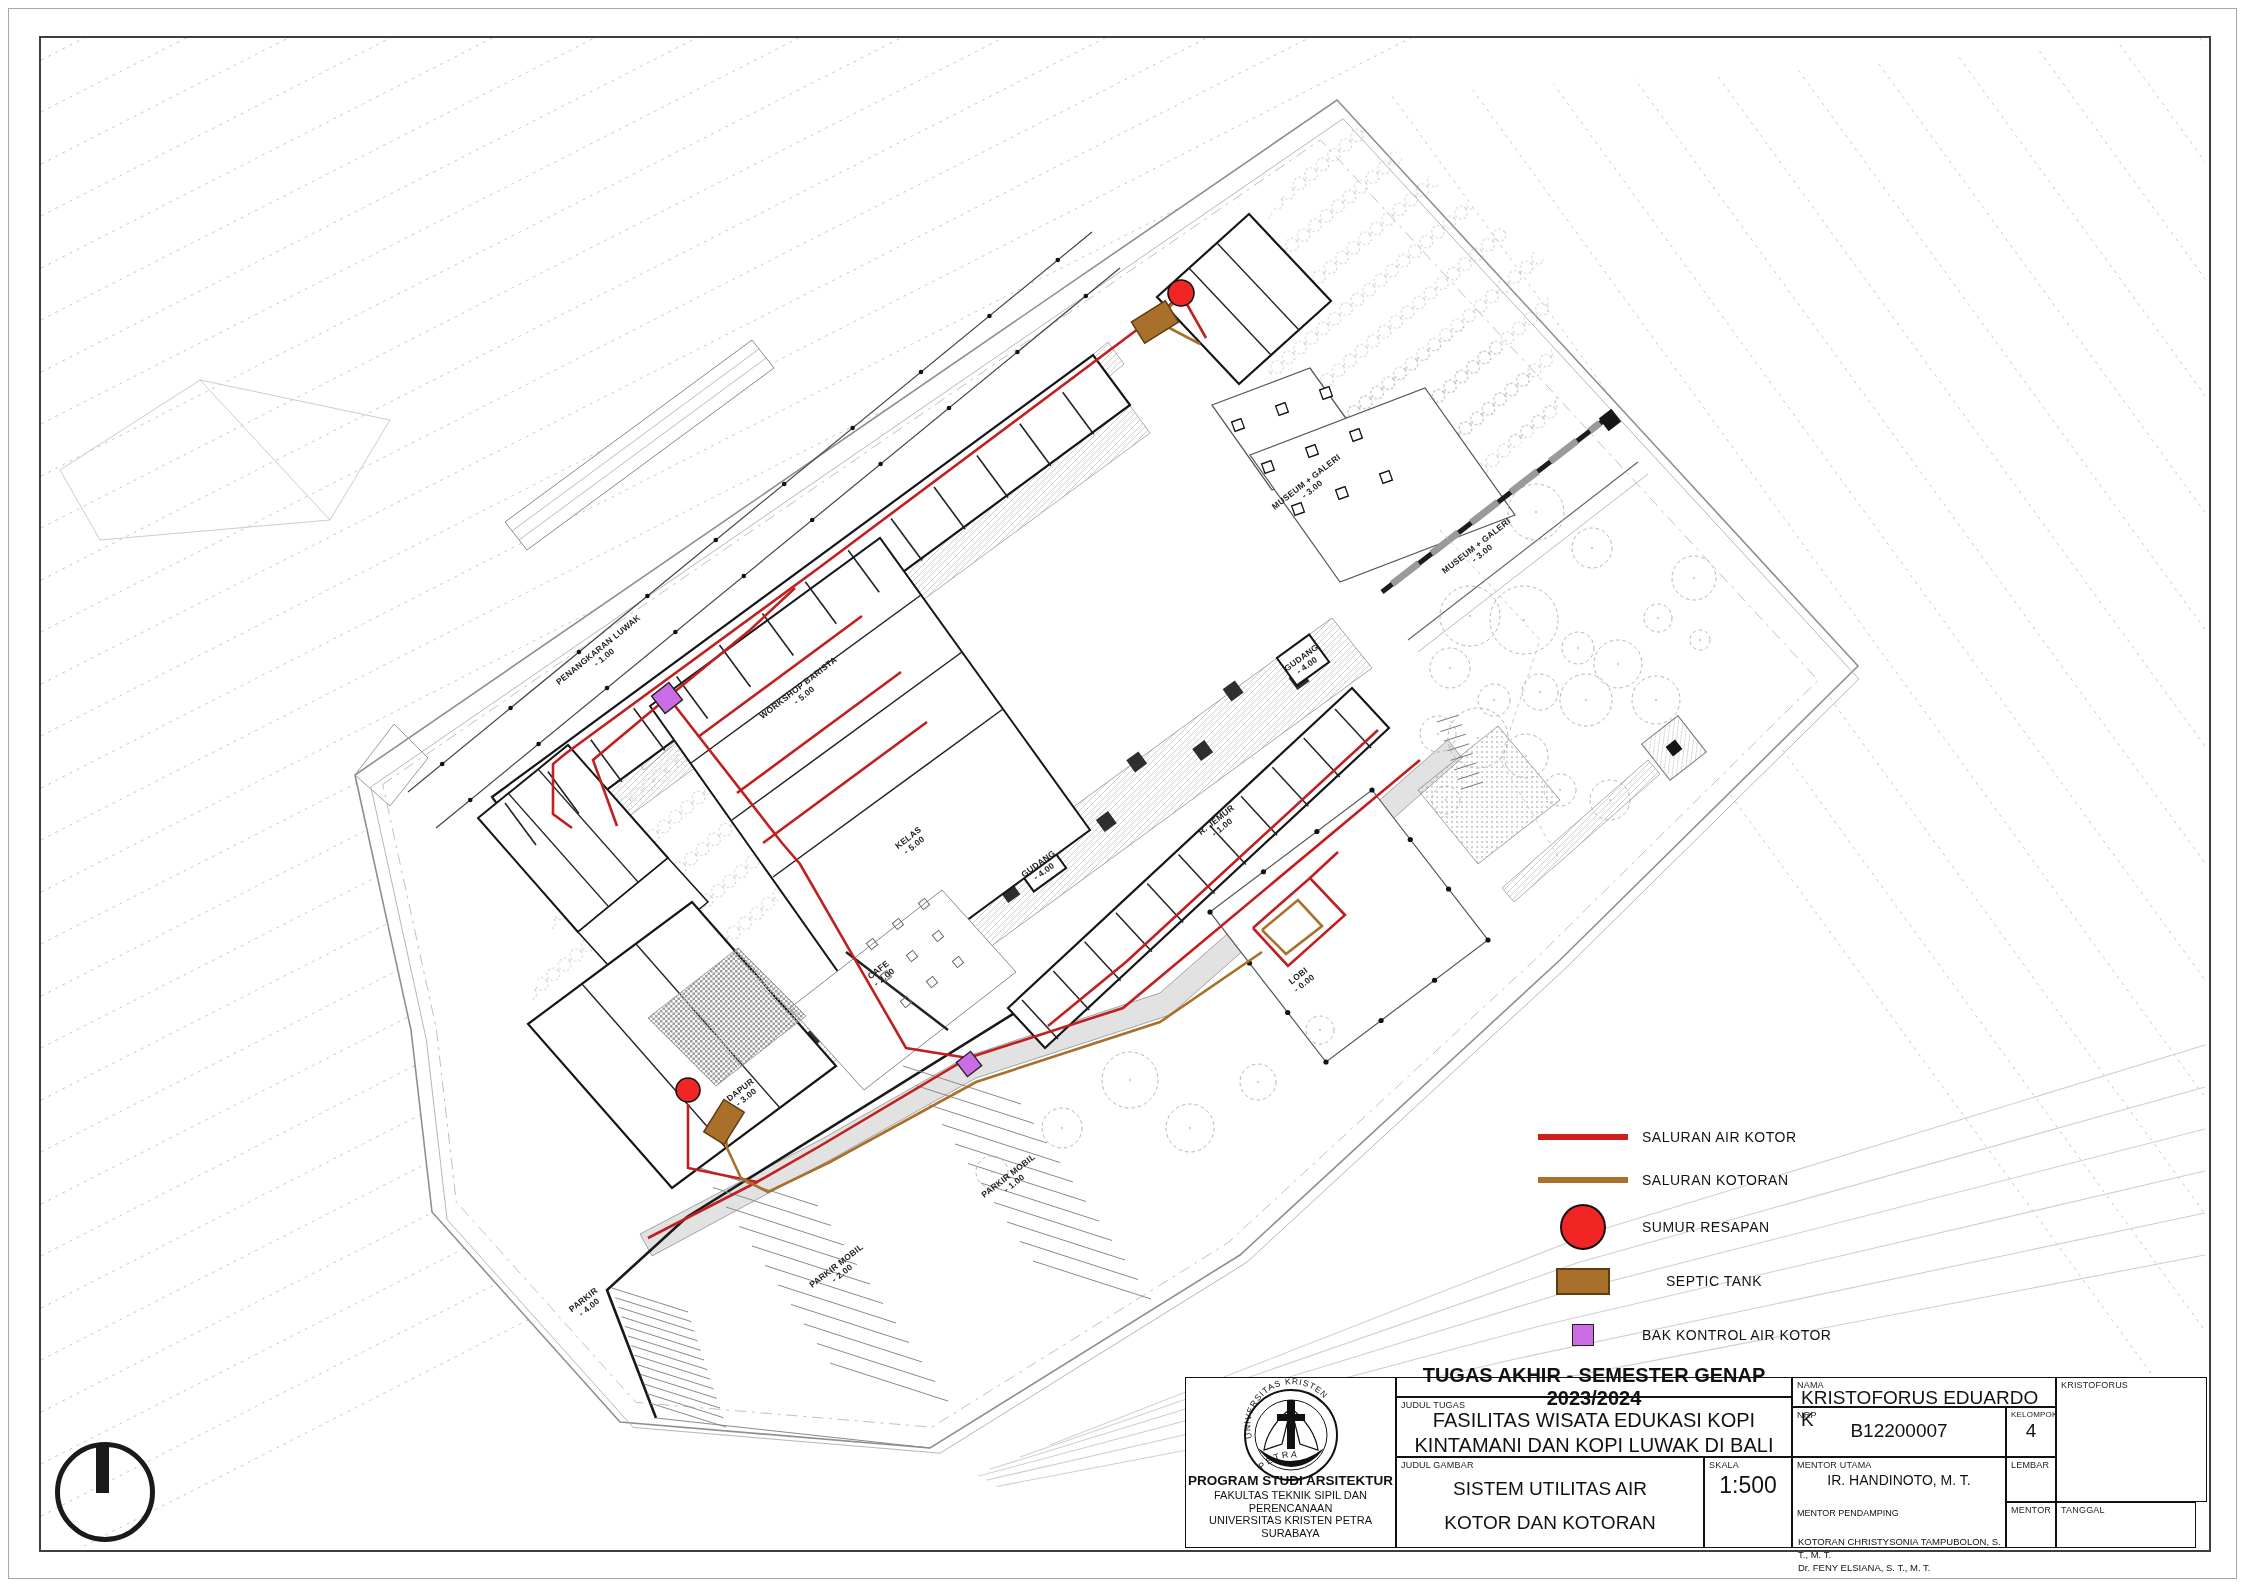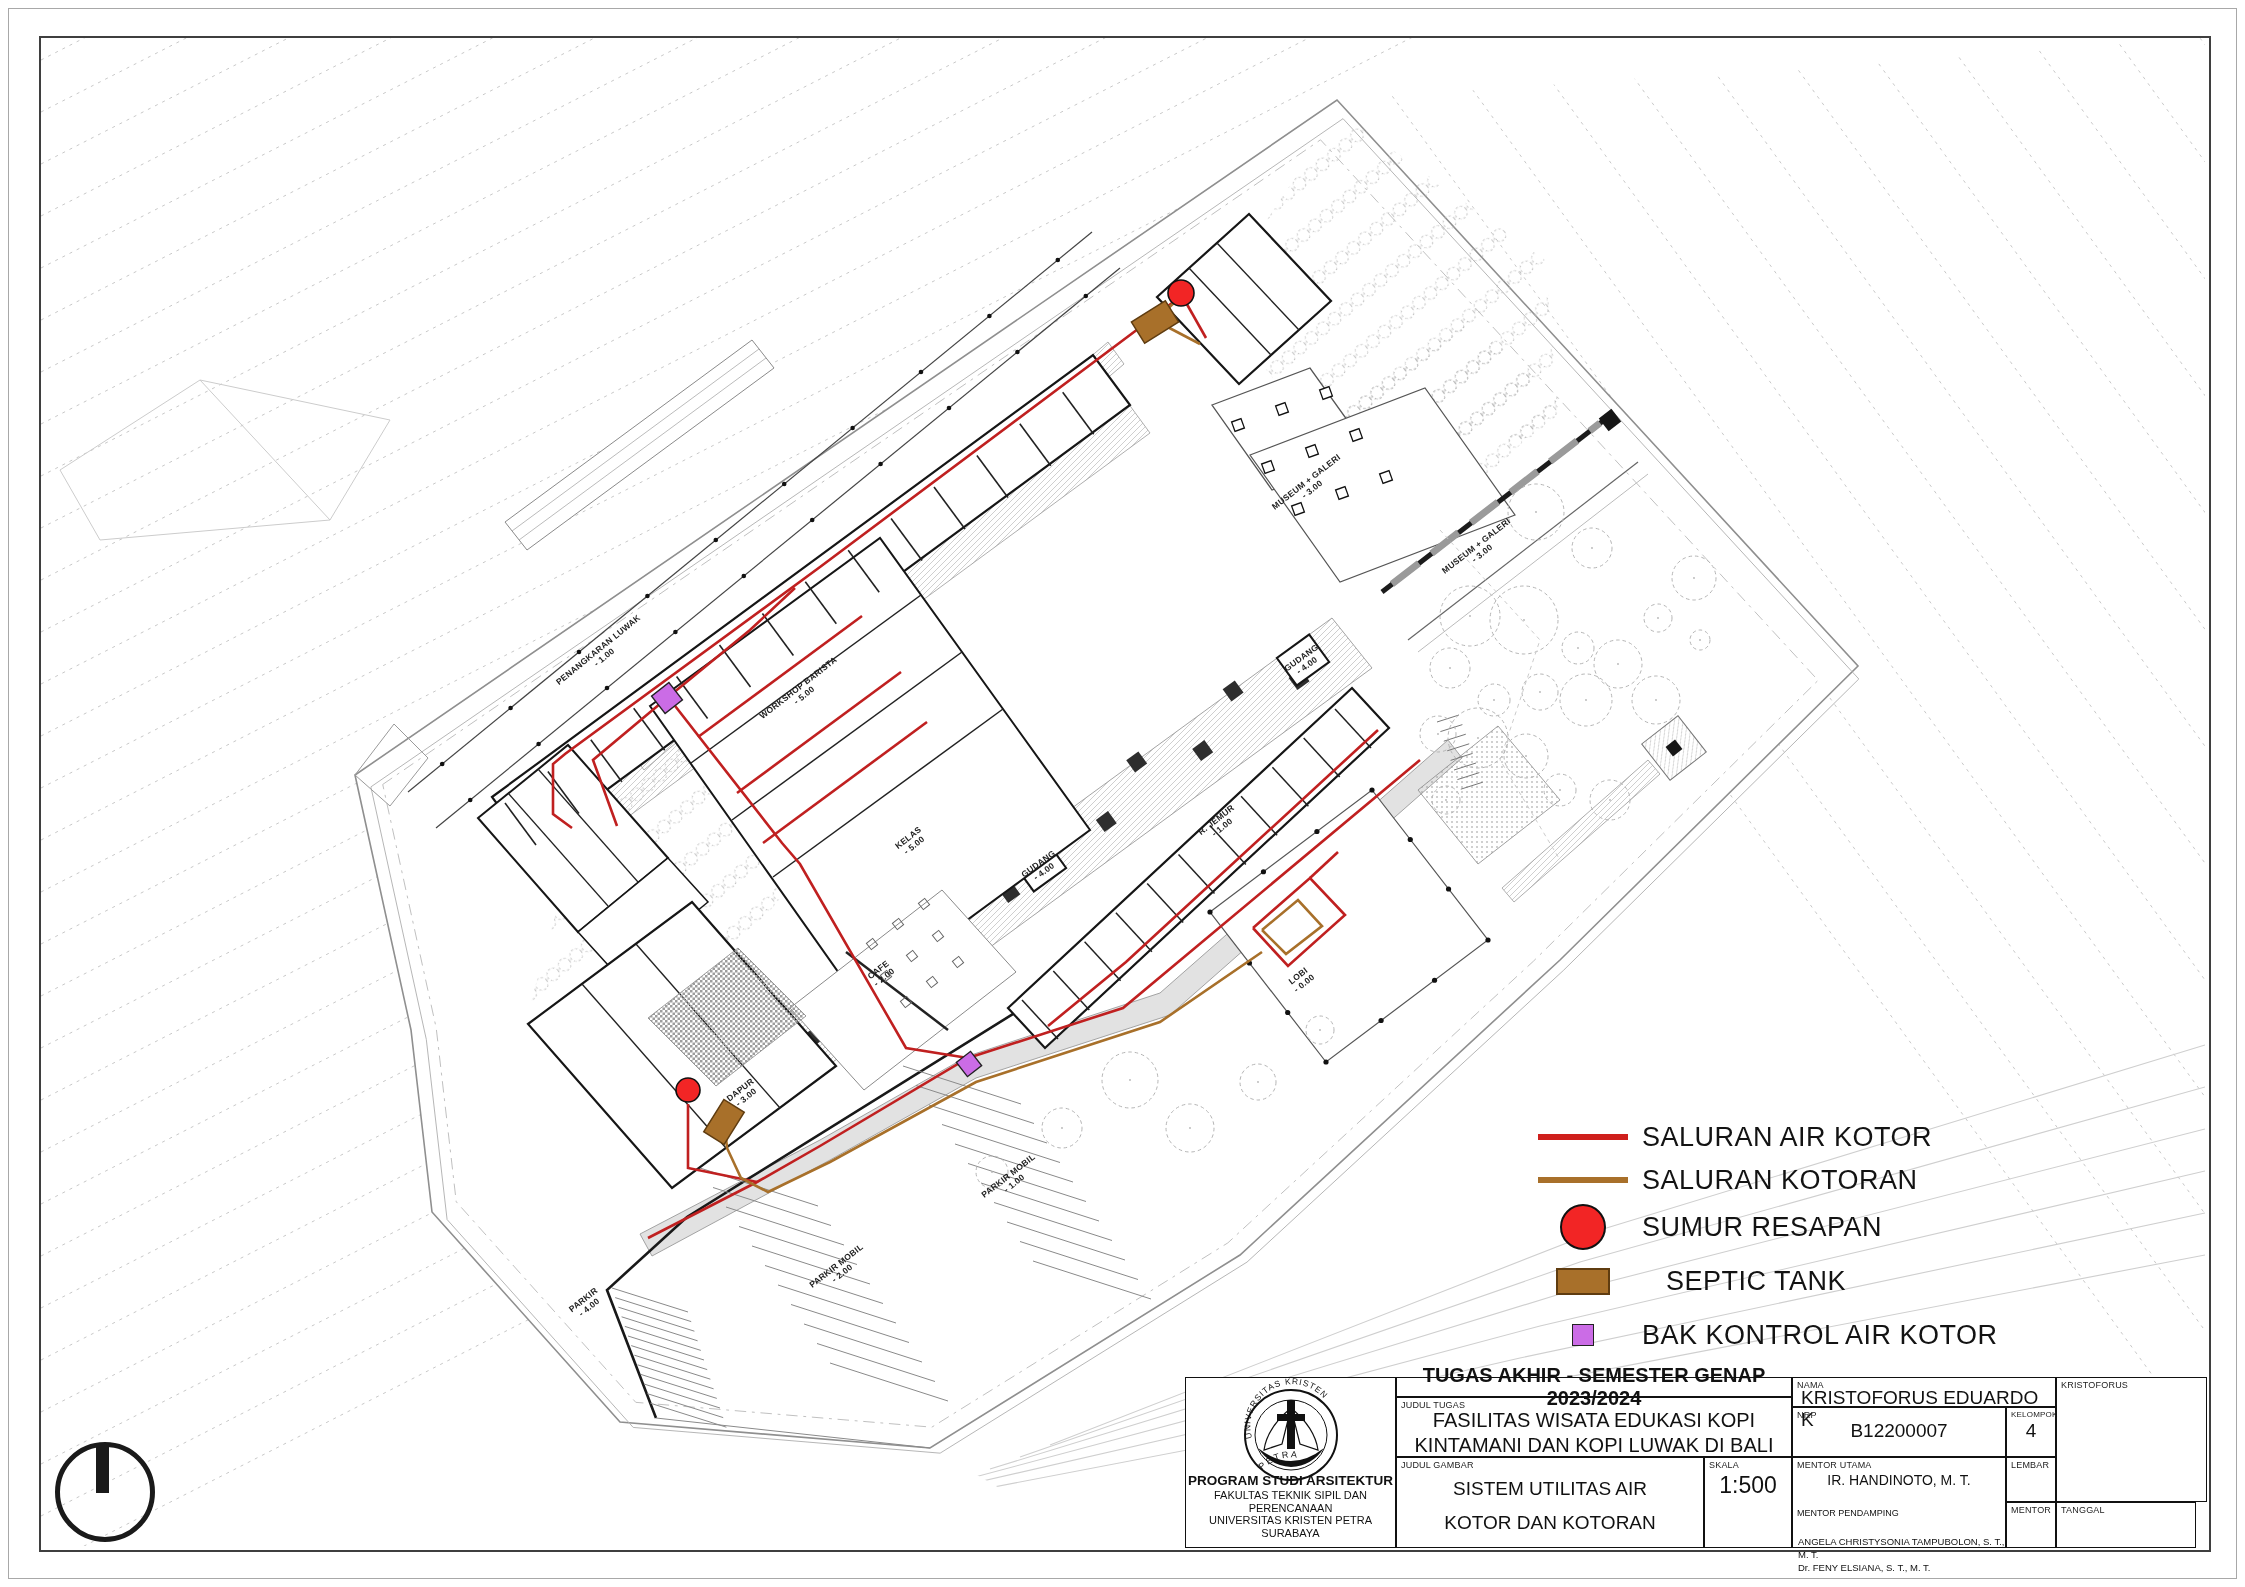--- a/index.html
+++ b/index.html
@@ -5,21 +5,21 @@
   html,body{margin:0;padding:0;background:#fff;}
   #sheet{position:relative;width:2245px;height:1587px;background:#fff;overflow:hidden;
          font-family:"Liberation Sans", sans-serif;color:#111;}
   .frame-outer{position:absolute;left:8px;top:8px;width:2227px;height:1569px;border:1.5px solid #a8a8a8;}
   .frame-inner{position:absolute;left:39px;top:36px;width:2168px;height:1512px;border:2.5px solid #3f3f3f;}
   svg.plan{position:absolute;left:0;top:0;}
   
   #legend{position:absolute;left:1530px;top:1114px;width:620px;}
   .lg-row{position:absolute;left:0;display:flex;align-items:center;}
   .lg-sw{width:106px;display:flex;justify-content:center;align-items:center;flex:0 0 106px;}
-  .lg-label{font-size:27px;letter-spacing:.5px;color:#131313;white-space:nowrap;margin-left:6px;}
+  .lg-label{font-size:14px;letter-spacing:.5px;color:#131313;white-space:nowrap;margin-left:6px;}
   .sw-line{width:90px;height:6px;}
   .sw-line.red{background:#cf1f1c;}
   .sw-line.brown{background:#a8702a;}
   .sw-circle{width:42px;height:42px;border-radius:50%;background:#f22525;border:2px solid #111;}
   .sw-rect{width:50px;height:23px;background:#a8702a;border:2px solid #5f3c10;}
   .sw-square{width:20px;height:20px;background:#cb6ce6;border:1.5px solid #222;}
   
   #north{position:absolute;left:55px;top:1442px;width:90px;height:90px;border:5px solid #1a1a1a;border-radius:50%;}
   #north .bar{position:absolute;left:36px;top:-3px;width:13px;height:49px;background:#1a1a1a;}
   
@@ -564,21 +564,21 @@
     <div class="cell" id="c-kel" style="left:821px;top:30px;width:50px;height:50px;">
       <span class="lab" style="font-size:8px;">KELOMPOK</span>
       <div class="val" style="text-align:center;">4</div>
     </div>
 
     <div class="cell" id="c-mentor" style="left:607px;top:80px;width:214px;height:91px;">
       <span class="lab">MENTOR UTAMA</span>
       <div class="mu">IR. HANDINOTO,  M. T.</div>
       <span class="mp-lab">MENTOR PENDAMPING</span>
       <div class="mp">
-        <div>ANGELA CHRISTYSONIA TAMPUBOLON, S. T., M. T.</div>
+        <div>KOTORAN CHRISTYSONIA TAMPUBOLON, S. T., M. T.</div>
         <div>Dr. FENY ELSIANA, S. T., M. T.</div>
       </div>
     </div>
 
     <div class="cell" style="left:821px;top:80px;width:50px;height:45px;text-decoration:underline;">
       <span class="lab">LEMBAR</span>
     </div>
     <div class="cell" style="left:821px;top:125px;width:50px;height:46px;">
       <span class="lab">MENTOR</span>
     </div>

